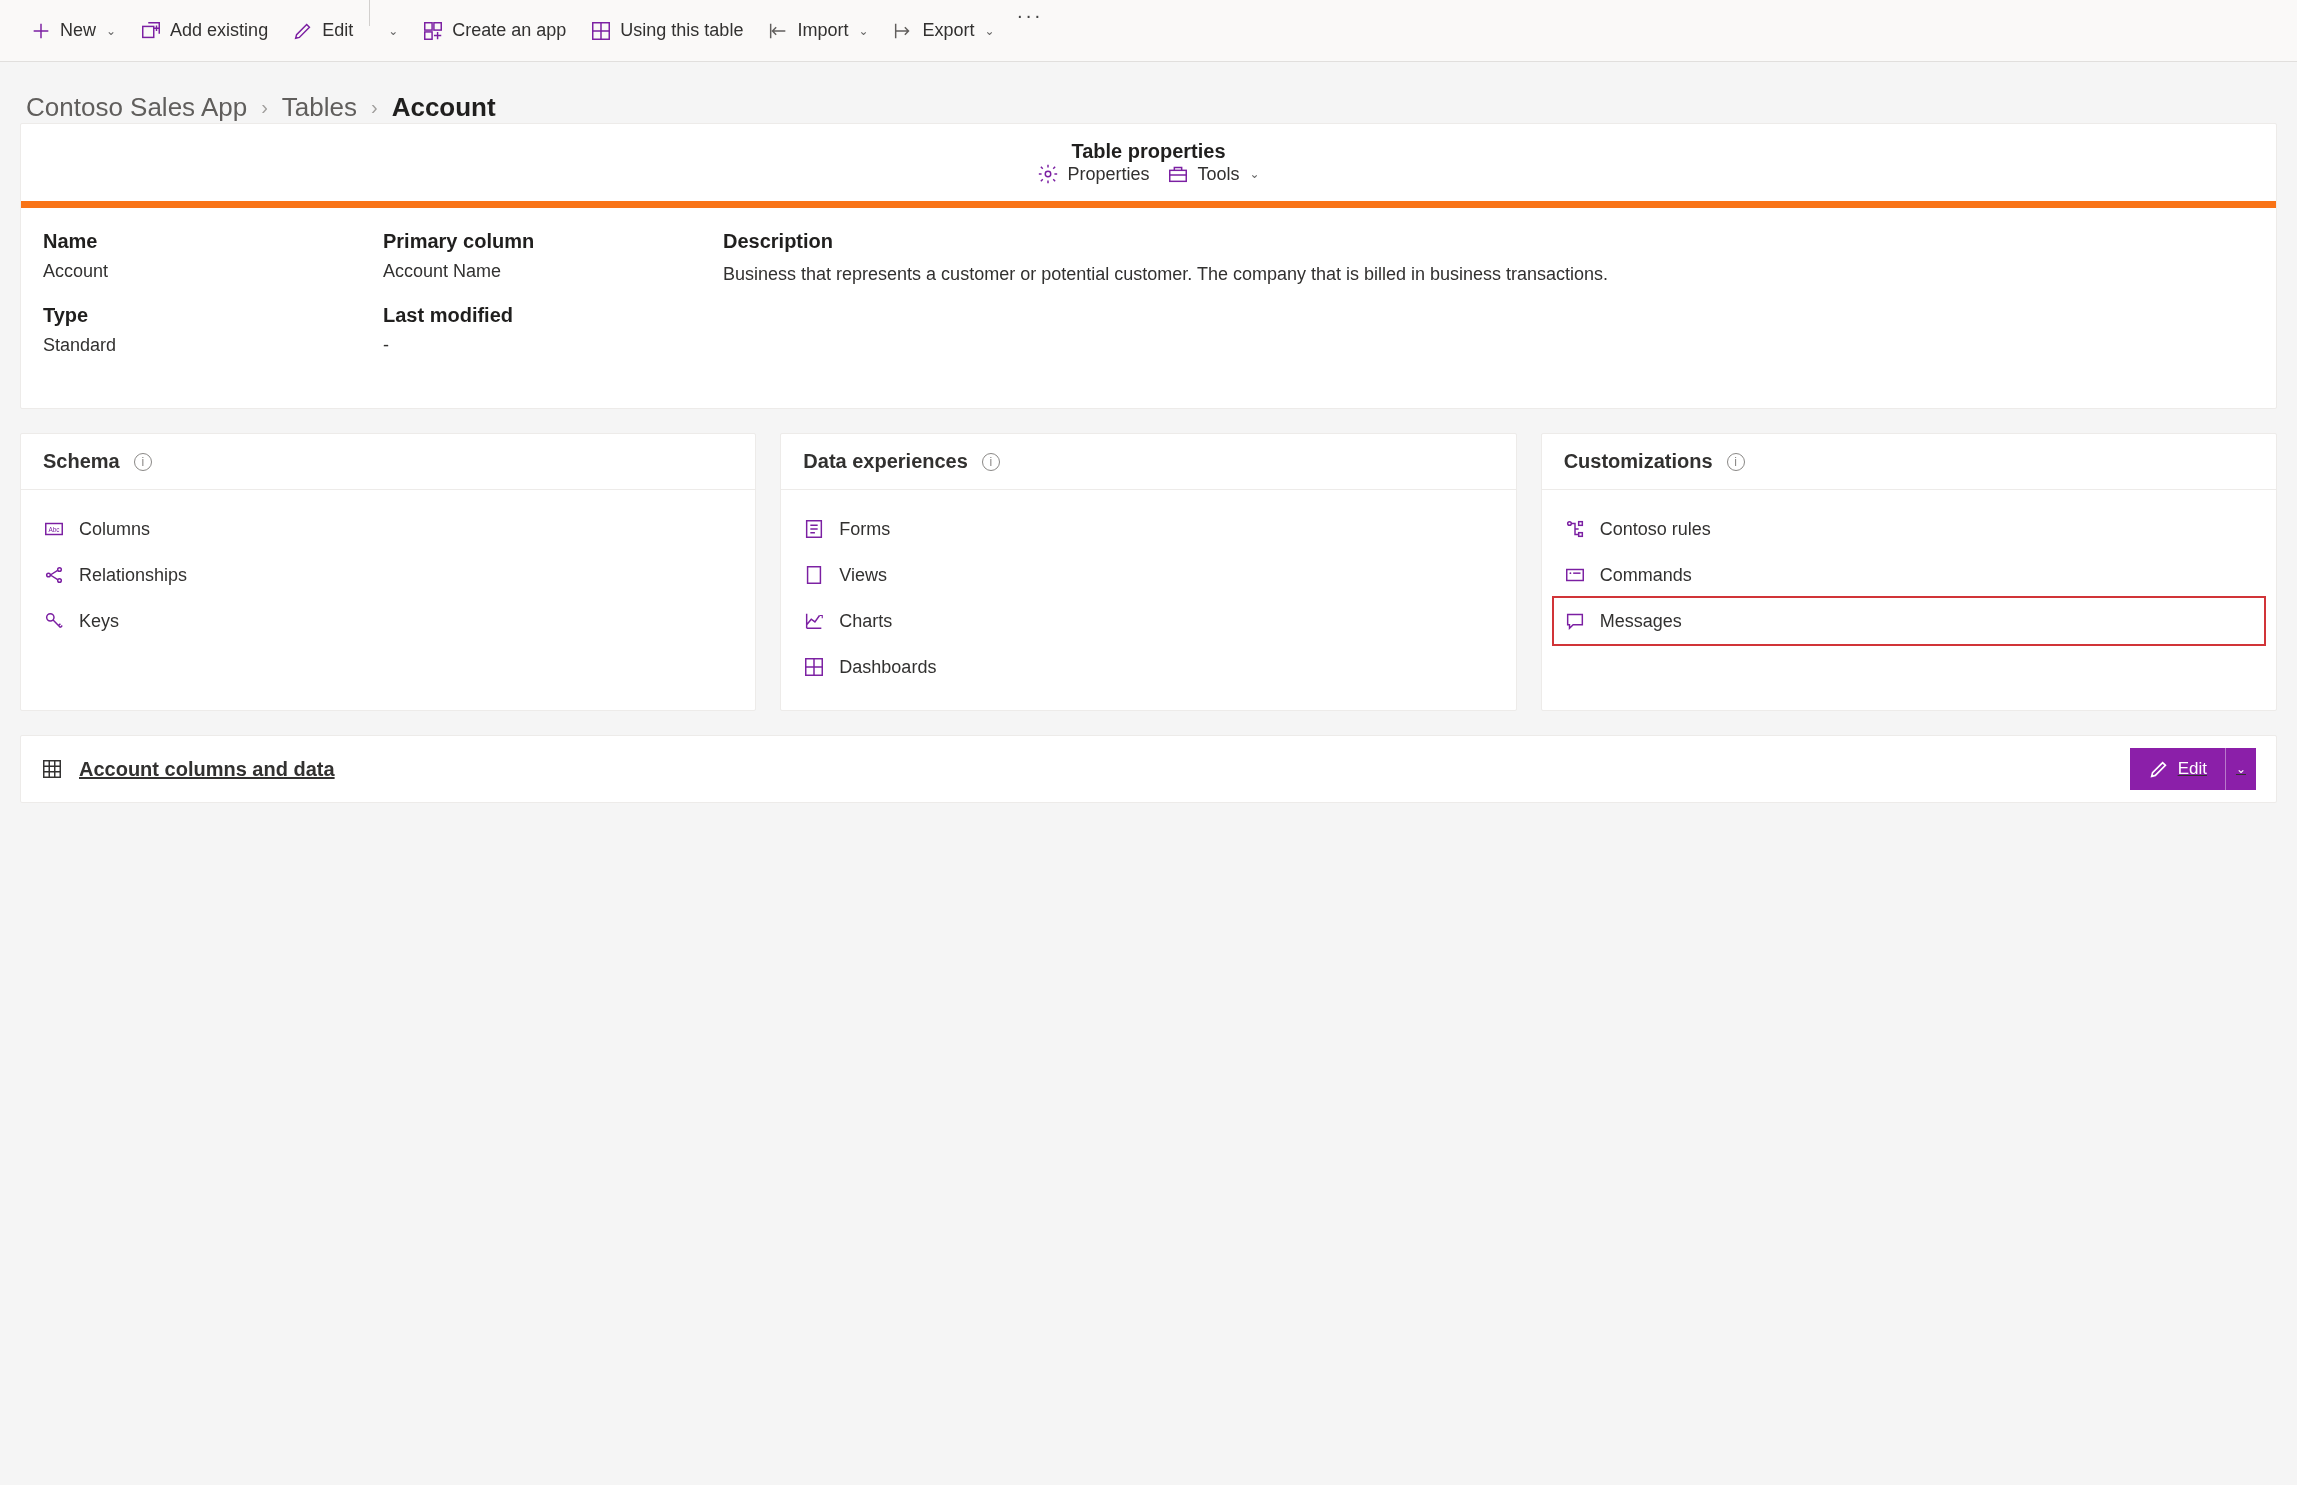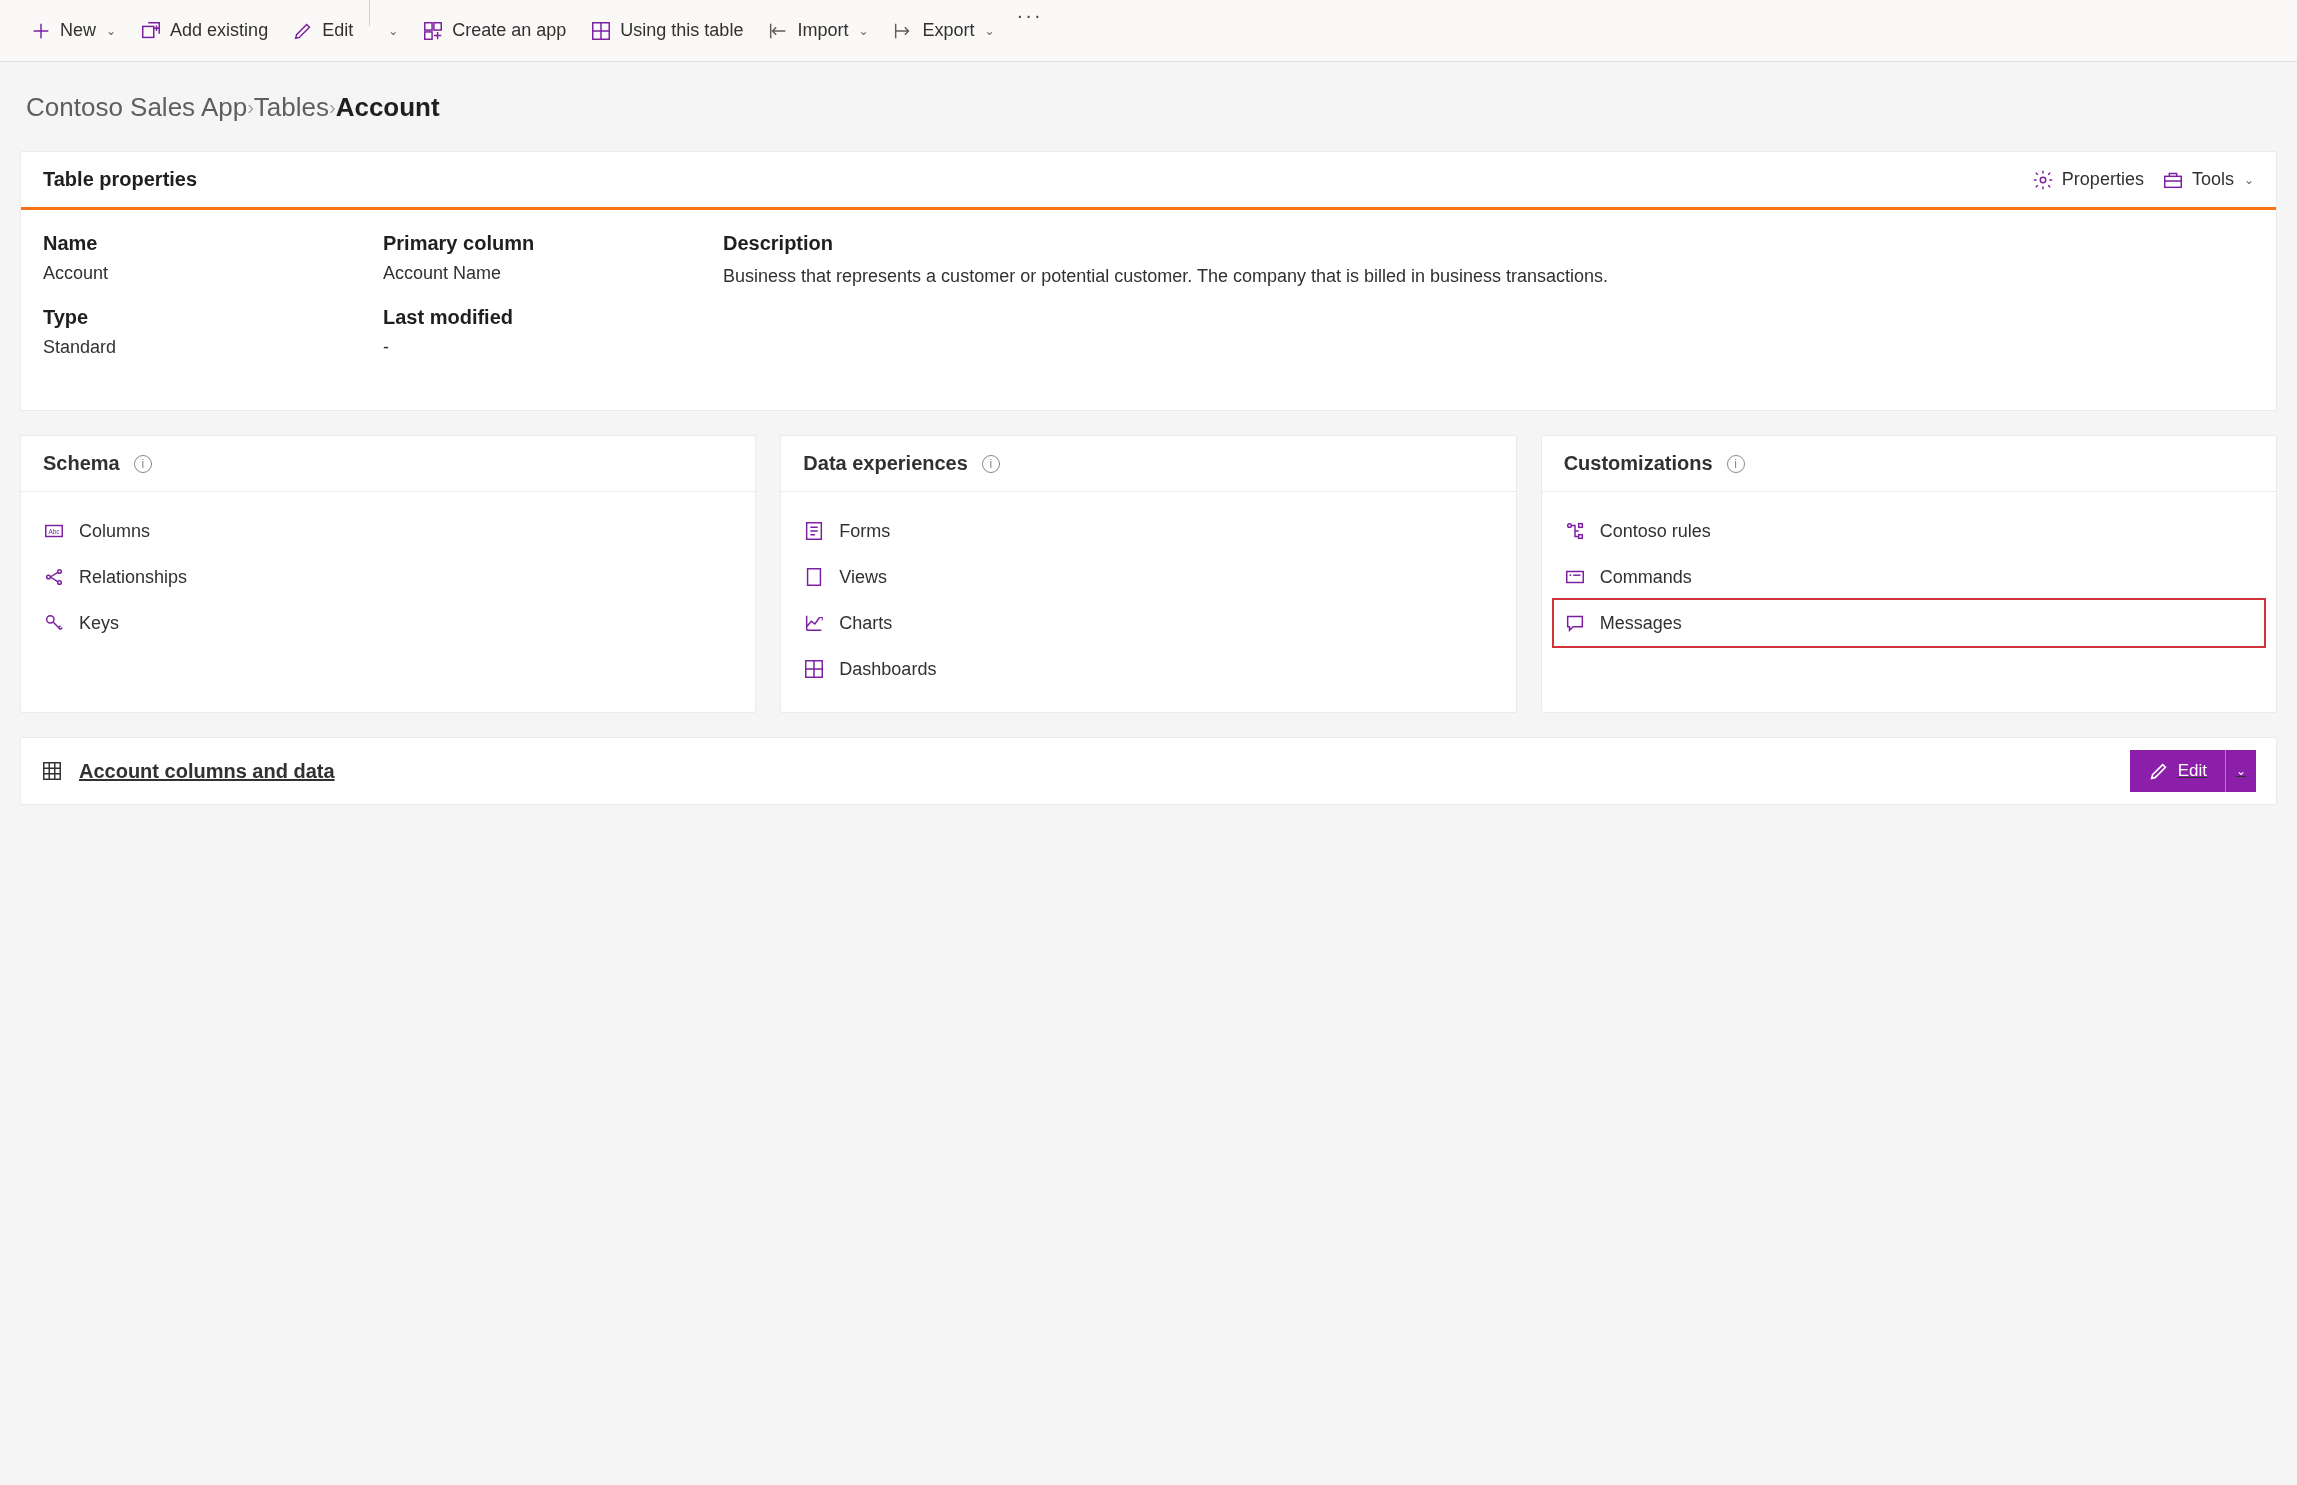--- a/index.html
+++ b/index.html
@@ -40,41 +40,42 @@
   .icon-purple { stroke: #7b1fa2; }
   .icon-gray { stroke: #605e5c; }
   .more-dots { font-size: 20px; letter-spacing: 2px; color: #444; padding: 4px 8px; cursor:pointer;}
   
   .page {
     padding: 30px 20px 0 20px;
   }
   .breadcrumb {
     display: flex;
     align-items: center;
+    gap: 14px;
     font-size: 26px;
     color: #605e5c;
-    margin-bottom: 28px;
     padding-left: 6px;
   }
   .breadcrumb a { color: #605e5c; text-decoration: none; cursor:pointer;}
   .breadcrumb .bc-sep { color: #a19f9d; font-size: 20px;}
   .breadcrumb .current { color: #201f1e; font-weight: 600; }
   
   .card {
     background: #fff;
     border: 1px solid #edebe9;
     border-radius: 2px;
     margin-bottom: 24px;
   }
   .card-header {
     display: flex;
     align-items: center;
     justify-content: space-between;
     padding: 16px 22px;
-    border-bottom: 3px solid #f97316;
+    border-bottom: 7px solid #f97316;
+    flex-direction: column;
   }
   .card-title { font-size: 20px; font-weight: 600; color: #201f1e; }
   .card-actions { display: flex; gap: 18px; }
   .card-action {
     display: flex; align-items: center; gap: 8px;
     font-size: 18px; color: #323130; cursor: pointer;
     background:none; border:none; font-family:inherit;
   }
   
   .props-body {

